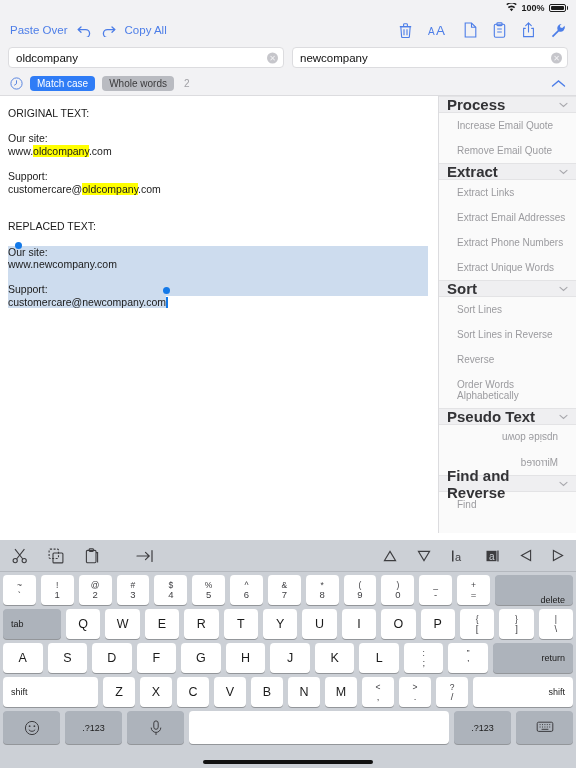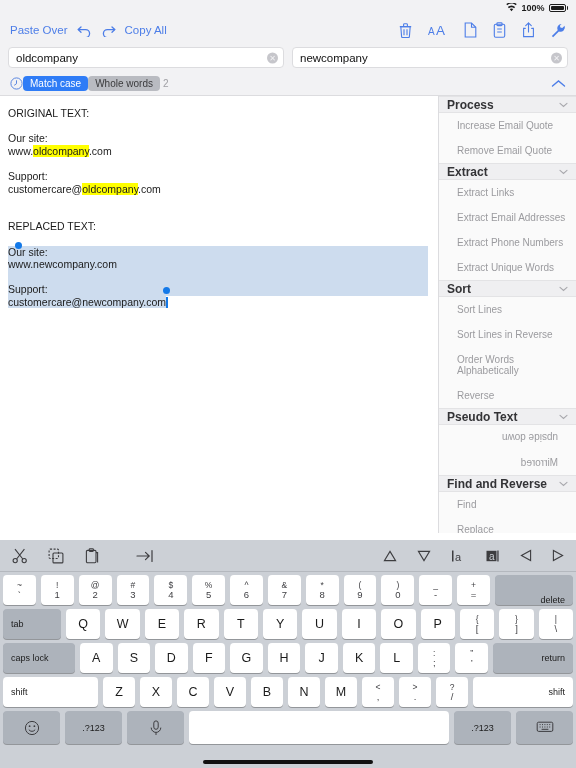--- a/index.html
+++ b/index.html
@@ -53,21 +53,21 @@
   .field .val { font-size:11.5px; color:#111; white-space:nowrap; overflow:hidden; }
   .clear-btn {
     position:absolute; right:5px; top:50%; transform:translateY(-50%);
     width:11px; height:11px; border-radius:50%; background:#c6c6cb;
     color:#f2f2f4; font-size:8px; line-height:11px; text-align:center;
     font-family:"Liberation Sans",sans-serif;
   }
 
   .optbar {
     height:25px; background:#f2f2f4; display:flex; align-items:center;
-    padding:0 10px; border-bottom:0.5px solid #dcdcdf;
+    padding:0 10px; gap:7px; border-bottom:0.5px solid #dcdcdf;
   }
   .clock-ico { color:#5a86e0; display:flex; align-items:center; }
   .chip {
     font-size:10px; padding:2px 7px; border-radius:4px; white-space:nowrap;
   }
   .chip.on { background:#2f7cf6; color:#fff; }
   .chip.off { background:#b9bbc1; color:#3a3a3c; }
   .count { font-size:10px; color:#a0a0a5; margin-left:3px; }
   .collapse {
     margin-left:auto; color:#4d7ee8; display:flex; align-items:center;
@@ -94,21 +94,21 @@
     vertical-align:-2px;
   }
 
   
   .panel {
     width:138px; background:#fafafa; border-left:0.5px solid #dcdcdf;
     overflow:hidden;
   }
   .grp-header {
     background:#efeff1; height:17px; display:flex; align-items:center;
-    padding:0 8px; font-size:12px; font-weight:bold; color:#333336;
+    padding:0 8px; font-size:15px; font-weight:bold; color:#333336;
     border-top:0.5px solid #e3e3e5; border-bottom:0.5px solid #e3e3e5;
   }
   .grp-header .chev { margin-left:auto; color:#a8a8ad; display:flex; }
   .p-item {
     padding:7px 8px 7px 18px; font-size:10px; color:#9b9b9f; line-height:11px;
   }
   .p-item.flipped { transform:rotate(180deg); transform-origin:center; }
   .p-item.mirror { transform:scaleX(-1); transform-origin:center; }
 
   
@@ -312,22 +312,22 @@
       <div class="grp-header">
         <span>Sort</span>
         <span class="chev">
             <svg width="9" height="6" viewBox="0 0 9 6" fill="none" stroke="#a8a8ad" stroke-width="1.1" stroke-linecap="round">
               <path d="M1 1.3 4.5 4.5 8 1.3"></path>
             </svg>
           </span>
       </div>
       <div class="p-item">Sort Lines</div>
       <div class="p-item">Sort Lines in Reverse</div>
+      <div class="p-item">Reverse</div>
       <div class="p-item">Order Words Alphabetically</div>
-      <div class="p-item">Reverse</div>
 
       <div class="grp-header">
         <span>Pseudo Text</span>
         <span class="chev">
             <svg width="9" height="6" viewBox="0 0 9 6" fill="none" stroke="#a8a8ad" stroke-width="1.1" stroke-linecap="round">
               <path d="M1 1.3 4.5 4.5 8 1.3"></path>
             </svg>
           </span>
       </div>
       <div class="p-item flipped">upside down</div>
@@ -335,21 +335,20 @@
 
       <div class="grp-header">
         <span>Find and Reverse</span>
         <span class="chev">
             <svg width="9" height="6" viewBox="0 0 9 6" fill="none" stroke="#a8a8ad" stroke-width="1.1" stroke-linecap="round">
               <path d="M1 1.3 4.5 4.5 8 1.3"></path>
             </svg>
           </span>
       </div>
       <div class="p-item">Find</div>
-      <div class="p-item">Replace</div>
 
     </div>
   </div>
 
   <div class="kb">
 
     <div class="kb-top">
       <div class="kb-top-left">
         <span class="kbt-ico">
           <svg width="16" height="16" viewBox="0 0 16 16" fill="none" stroke="#3d3d40" stroke-width="1.1">
@@ -516,23 +515,20 @@
             <span class="top">}</span>
             <span class="bot">]</span>
           </div>
         <div class="key">
             <span class="top">|</span>
             <span class="bot">\</span>
           </div>
       </div>
 
       <div class="krow">
-        <div class="key dark caps">
-            <span class="lbl">caps lock</span>
-          </div>
         <div class="key">
             <span class="single">A</span>
           </div>
         <div class="key">
             <span class="single">S</span>
           </div>
         <div class="key">
             <span class="single">D</span>
           </div>
         <div class="key">

